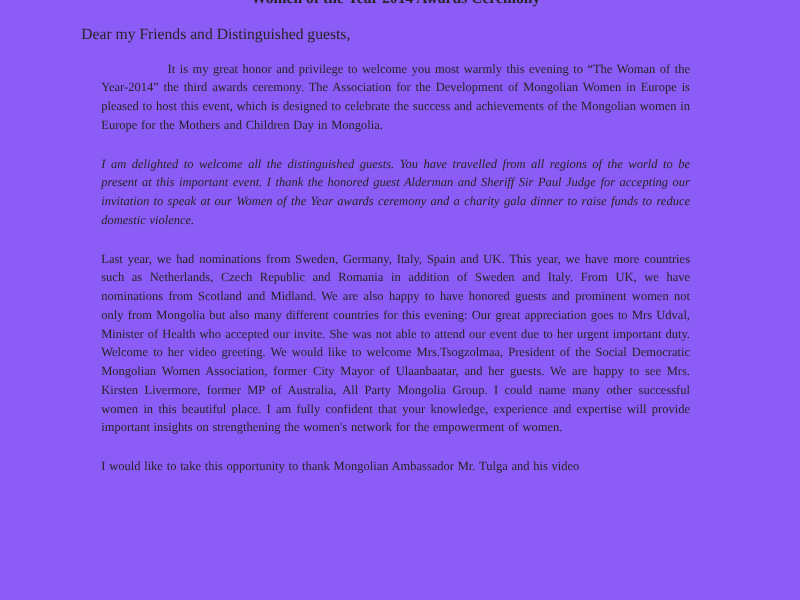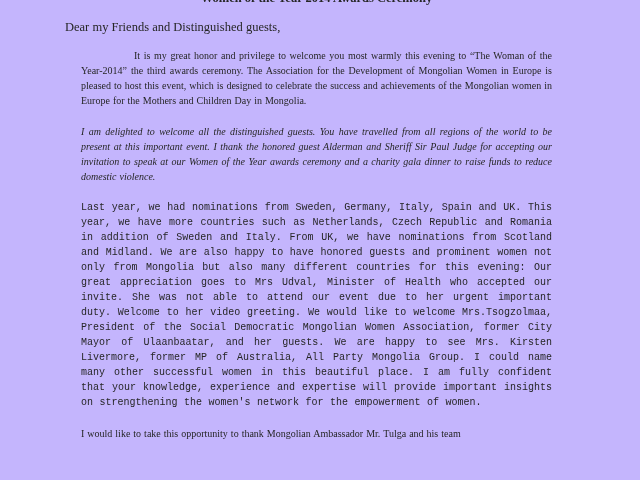--- a/index.html
+++ b/index.html
@@ -4,21 +4,21 @@
 <style>
   html, body {
     margin: 0;
     padding: 0;
     background: #ffffff;
   }
   .page {
     position: relative;
     width: 640px;
     height: 480px;
-    background: #c4b5fd;
+    background: #8b5cf6;
     overflow: hidden;
     box-sizing: border-box;
     padding: 0 72px 0 65px;
     font-family: "Liberation Serif", "DejaVu Serif", serif;
     color: #262626;
     filter: blur(0.25px);
   }
   .doc-title {
     margin: -9px 0 0 0;
     font-size: 12.5px;
@@ -34,33 +34,33 @@
   }
   p.body-para {
     margin: 16px;
     font-size: 10px;
     line-height: 15px;
     text-align: justify;
     word-spacing: 0.5px;
   }
   p.para-1 { margin-top: 13px; text-indent: 53px; }
   p.para-2 { margin-top: 11px; font-style: italic; }
-  p.para-3 { margin-top: 7px; font-family: Liberation Mono, monospace; }
+  p.para-3 { margin-top: 7px; }
   p.para-4 { margin-top: 11px; }
   p.para-5 { margin-top: 11px; }
 </style>
 </head>
 <body>
 
 <div class="page">
   <div class="doc-title">Women of the Year 2014 Awards Ceremony</div>
 
   <div class="greeting">Dear my Friends and Distinguished guests,</div>
 
   <p class="body-para para-1">It is my great honor and privilege to welcome you most warmly this evening to “The Woman of the Year-2014” the third awards ceremony. The Association for the Development of Mongolian Women in Europe is pleased to host this event, which is designed to celebrate the success and achievements of the Mongolian women in Europe for the Mothers and Children Day in Mongolia.</p>
 
   <p class="body-para para-2">I am delighted to welcome all the distinguished guests. You have travelled from all regions of the world to be present at this important event. I thank the honored guest Alderman and Sheriff Sir Paul Judge for accepting our invitation to speak at our Women of the Year awards ceremony and a charity gala dinner to raise funds to reduce domestic violence.</p>
 
   <p class="body-para para-3">Last year, we had nominations from Sweden, Germany, Italy, Spain and UK. This year, we have more countries such as Netherlands, Czech Republic and Romania in addition of Sweden and Italy. From UK, we have nominations from Scotland and Midland. We are also happy to have honored guests and prominent women not only from Mongolia but also many different countries for this evening: Our great appreciation goes to Mrs Udval, Minister of Health who accepted our invite. She was not able to attend our event due to her urgent important duty. Welcome to her video greeting. We would like to welcome Mrs.Tsogzolmaa, President of the Social Democratic Mongolian Women Association, former City Mayor of Ulaanbaatar, and her guests. We are happy to see Mrs. Kirsten Livermore, former MP of Australia, All Party Mongolia Group. I could name many other successful women in this beautiful place. I am fully confident that your knowledge, experience and expertise will provide important insights on strengthening the women's network for the empowerment of women.</p>
 
 
-  <p class="body-para para-5">I would like to take this opportunity to thank Mongolian Ambassador Mr. Tulga and his team</p>
+  <p class="body-para para-5">I would like to take this opportunity to thank Mongolian Ambassador Mr. Tulga and his video</p>
 </div>
 
 </body></html>

